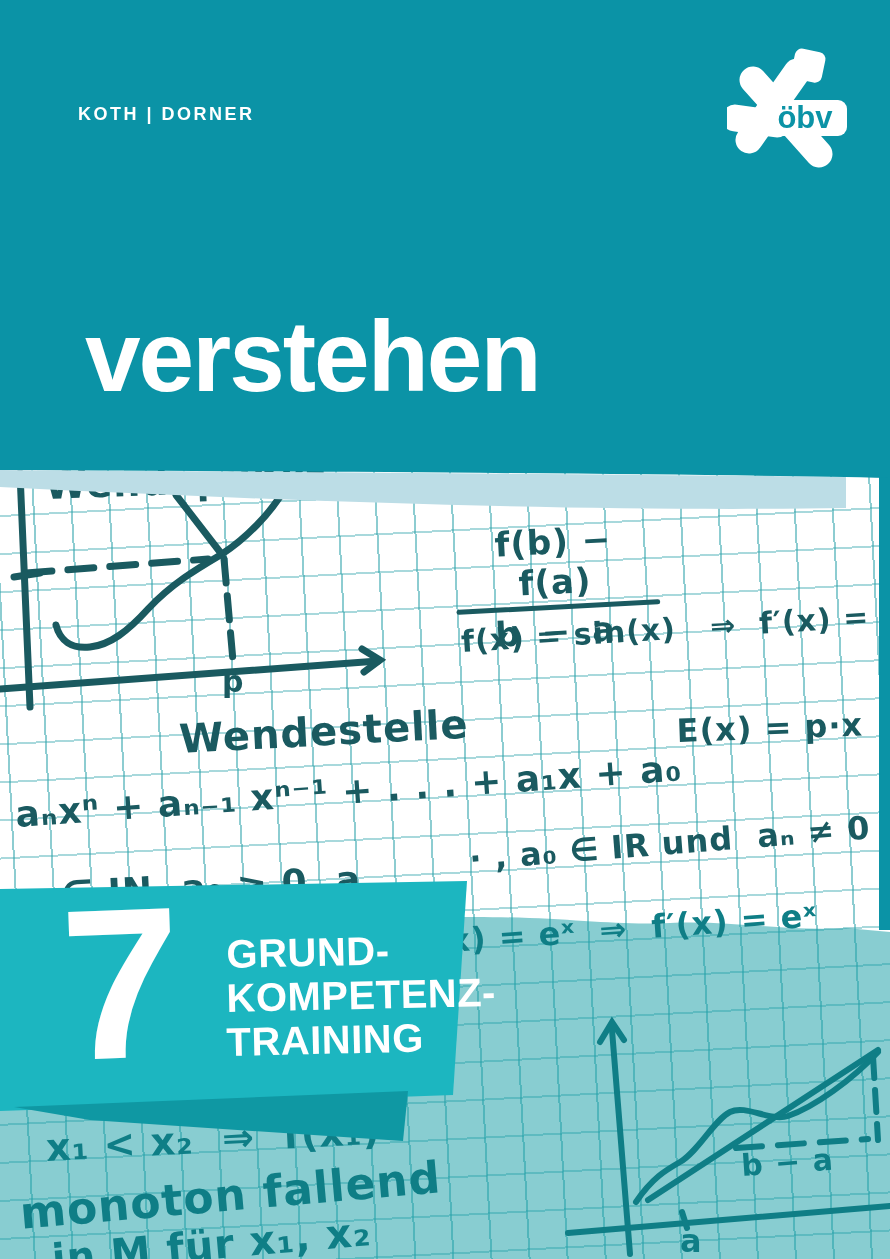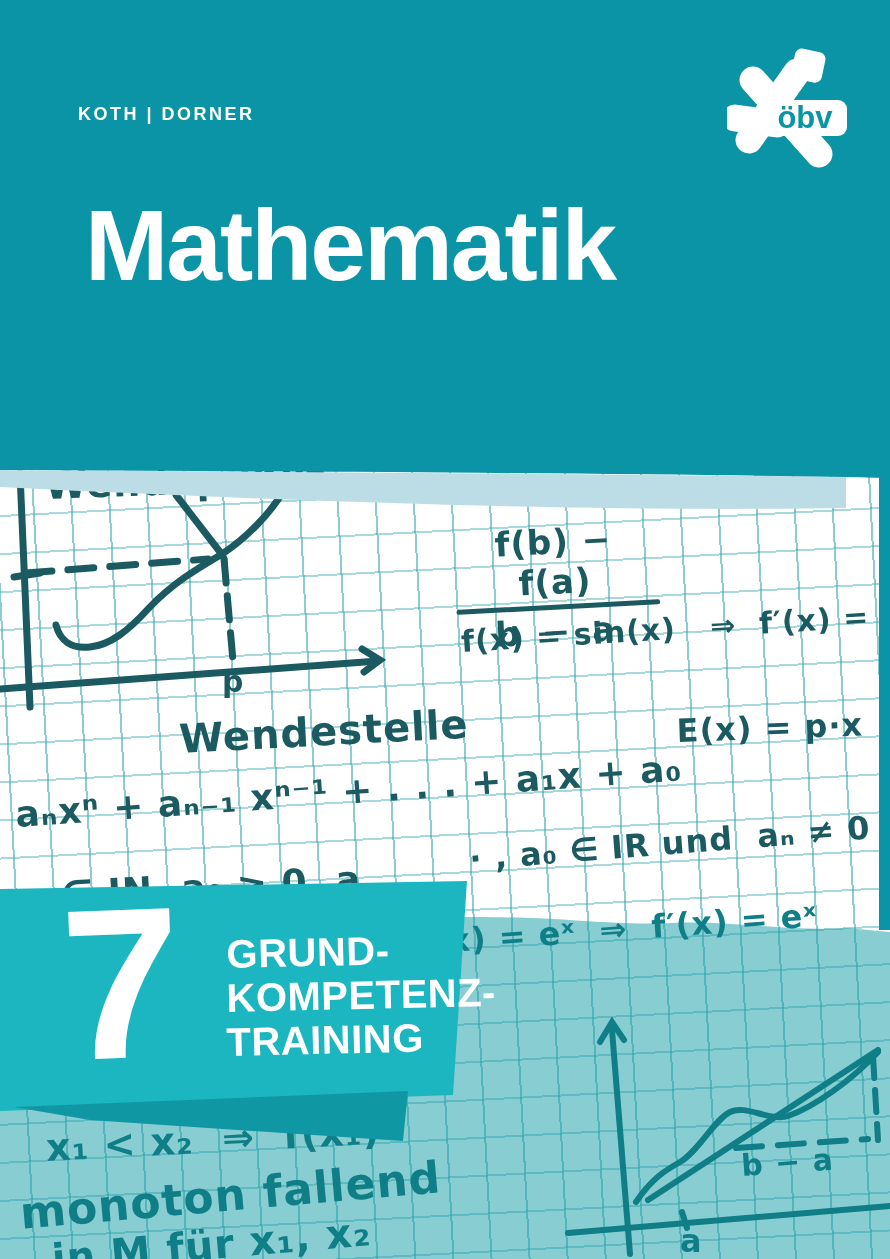--- a/index.html
+++ b/index.html
@@ -77,21 +77,21 @@
   <div class="hand" style="left:60px;top:874px;font-size:36px;transform:rotate(-3deg);">∈ IN, a₀ ≥ 0, a</div>
 
   <div class="abs" style="left:879px;top:460px;width:11px;height:470px;background:#0b93a6;"></div>
 
   <svg class="abs" style="left:0;top:0;" width="890" height="525" viewBox="0 0 890 525">
     <path d="M0,470 C300,472 600,474 846,477 L846,508 C600,512 300,502 0,487 Z" fill="#bcdde6"></path>
     <path d="M0,0 H890 V478 C700,474 400,472 0,470 Z" fill="#0b93a6"></path>
   </svg>
 
   <div class="authors">KOTH | DORNER</div>
-  <div class="title-line" style="top:195px;">Mathematik</div>
+  <div class="title-line" style="top:306px;">verstehen</div>
 
   <svg class="abs" style="left:727px;top:44px;" width="126" height="130" viewBox="0 0 126 130">
     <g stroke="#ffffff" stroke-width="27" stroke-linecap="round">
       <line x1="22" y1="96" x2="70" y2="28"></line>
       <line x1="26" y1="36" x2="92" y2="110"></line>
       <line x1="8" y1="74" x2="50" y2="80"></line>
     </g>
     <rect x="66" y="6" width="31" height="31" rx="7" fill="#ffffff" transform="rotate(12 81 21)"></rect>
     <rect x="36" y="56" width="84" height="36" rx="9" fill="#ffffff"></rect>
     <text x="78" y="84" text-anchor="middle" font-size="31" font-weight="bold" fill="#0b93a6">öbv</text>

